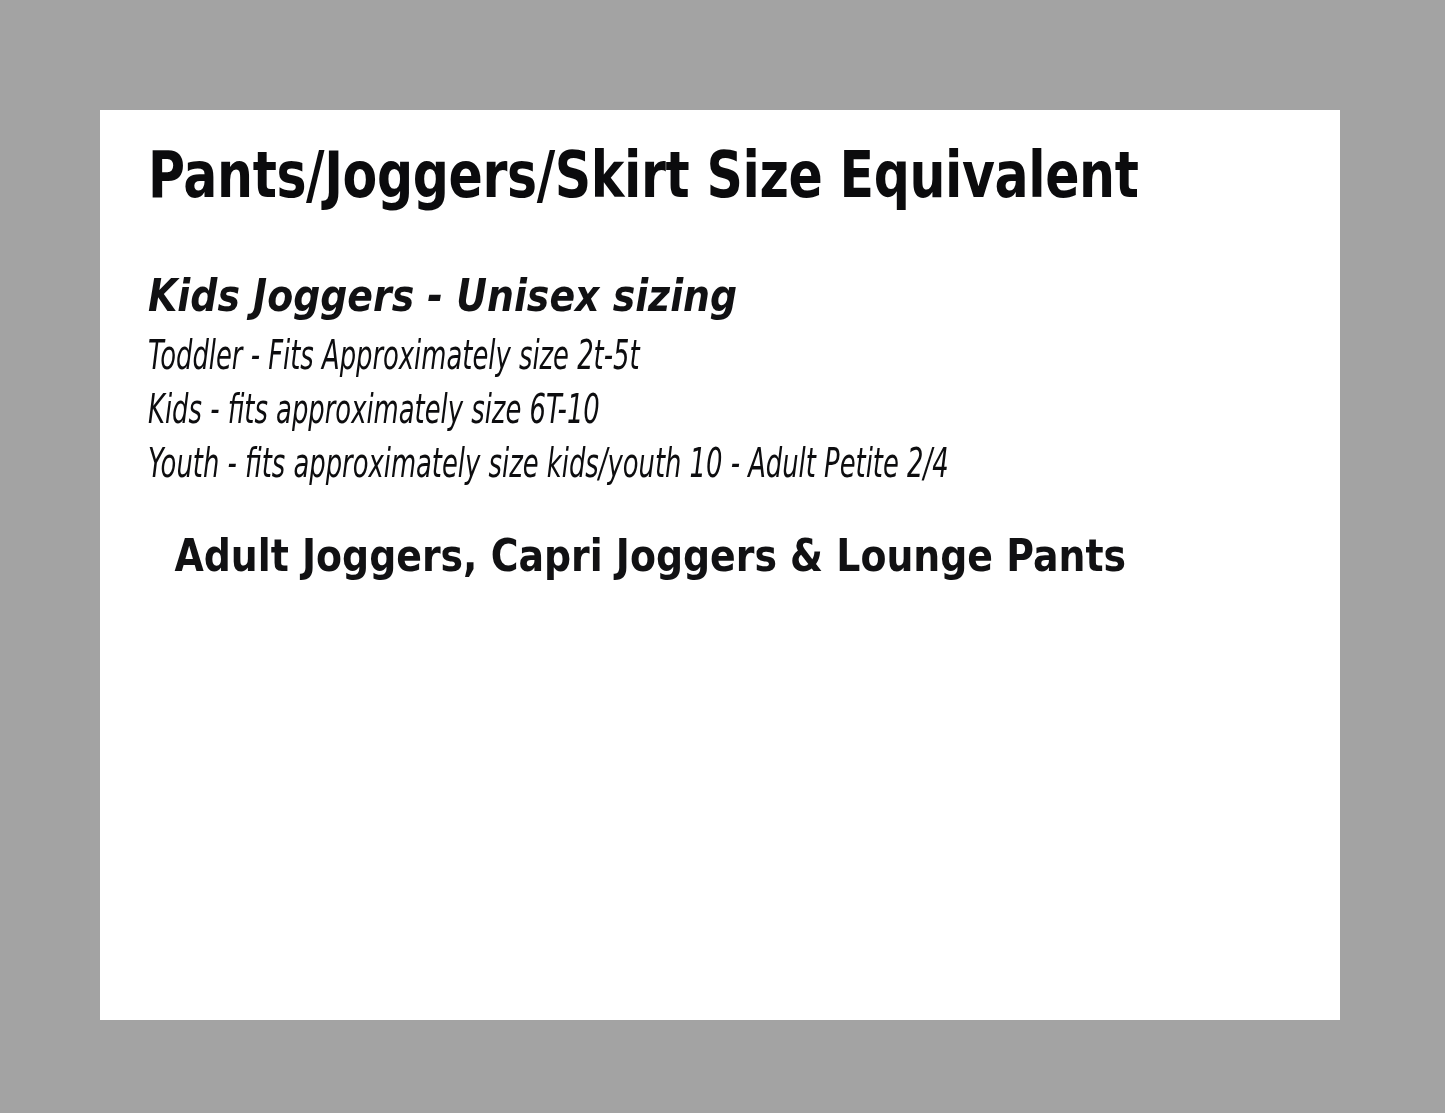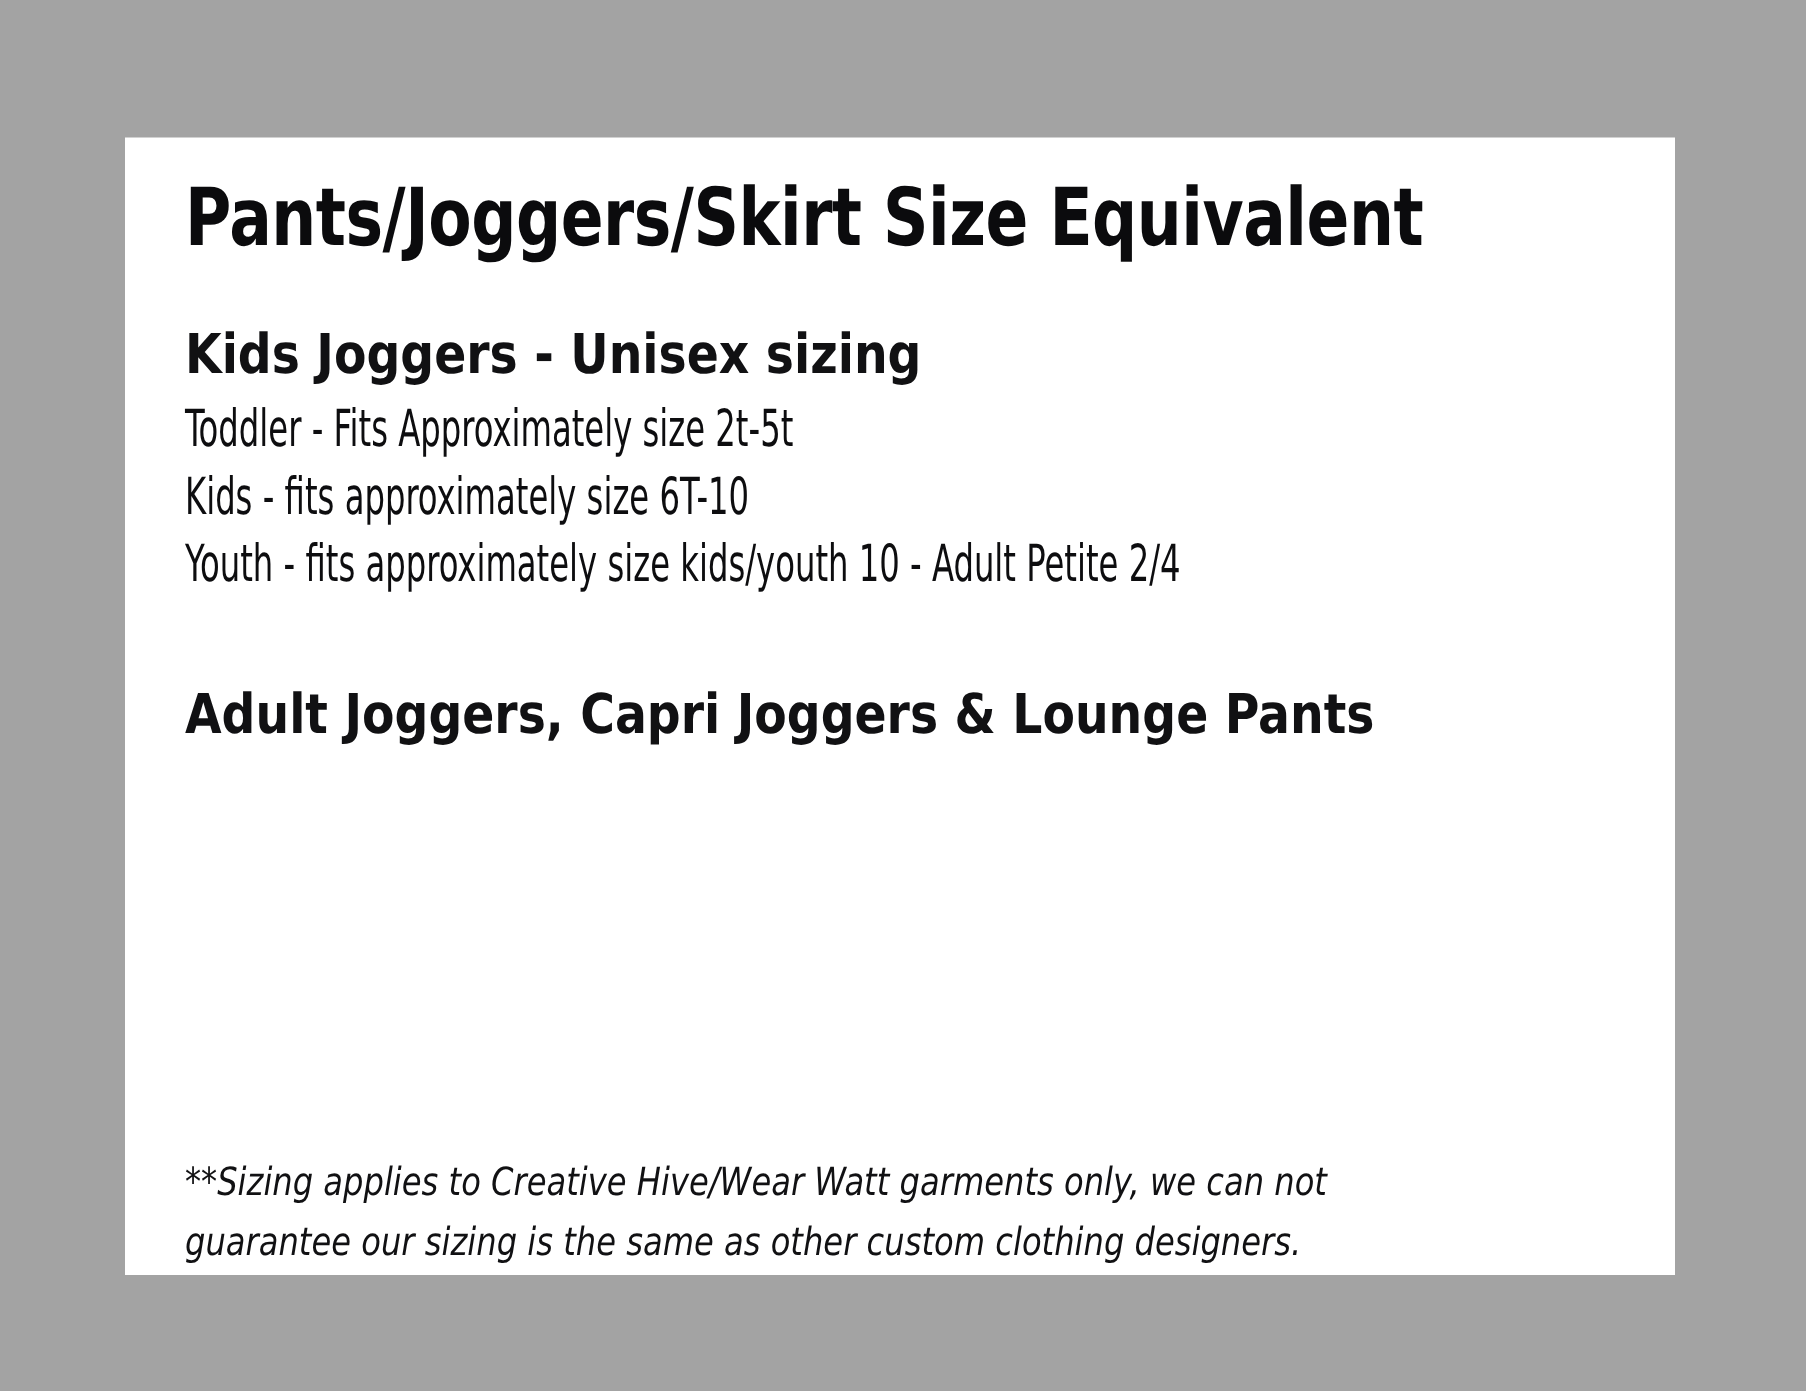--- a/index.html
+++ b/index.html
@@ -48,22 +48,22 @@
     transform-origin: left center;
     white-space: nowrap;
   }
 
   .section {
     position: absolute;
     left: 48px;
     right: 24px;
   }
 
-  #section-kids { top: 148px; }
-  #section-adult { top: 436px; }
+  #section-kids { top: 160px; font-style: italic; }
+  #section-adult { top: 420px; text-align: center; }
 
   .section-heading {
     margin: 0 0 6px 0;
     font-family: "DejaVu Sans", sans-serif;
     font-weight: 700;
     font-size: 44px;
     line-height: 52px;
     color: #111113;
     transform: scaleX(0.86);
     transform-origin: left center;
@@ -123,19 +123,15 @@
         <li class="size-line">Toddler - Fits Approximately size 2t-5t</li>
         <li class="size-line">Kids - fits approximately size 6T-10</li>
         <li class="size-line">Youth - fits approximately size kids/youth 10 - Adult Petite 2/4</li>
       </ul>
     </div>
 
     <div class="section" id="section-adult">
       <h2 class="section-heading">Adult Joggers, Capri Joggers &amp; Lounge Pants</h2>
     </div>
 
-    <div id="footnote">
-      <p class="footnote-line">**Sizing applies to Creative Hive/Wear Watt garments only, we can not</p>
-      <p class="footnote-line">guarantee our sizing is the same as other custom clothing designers.</p>
-    </div>
 
   </div>
 </div>
 
 </body></html>

